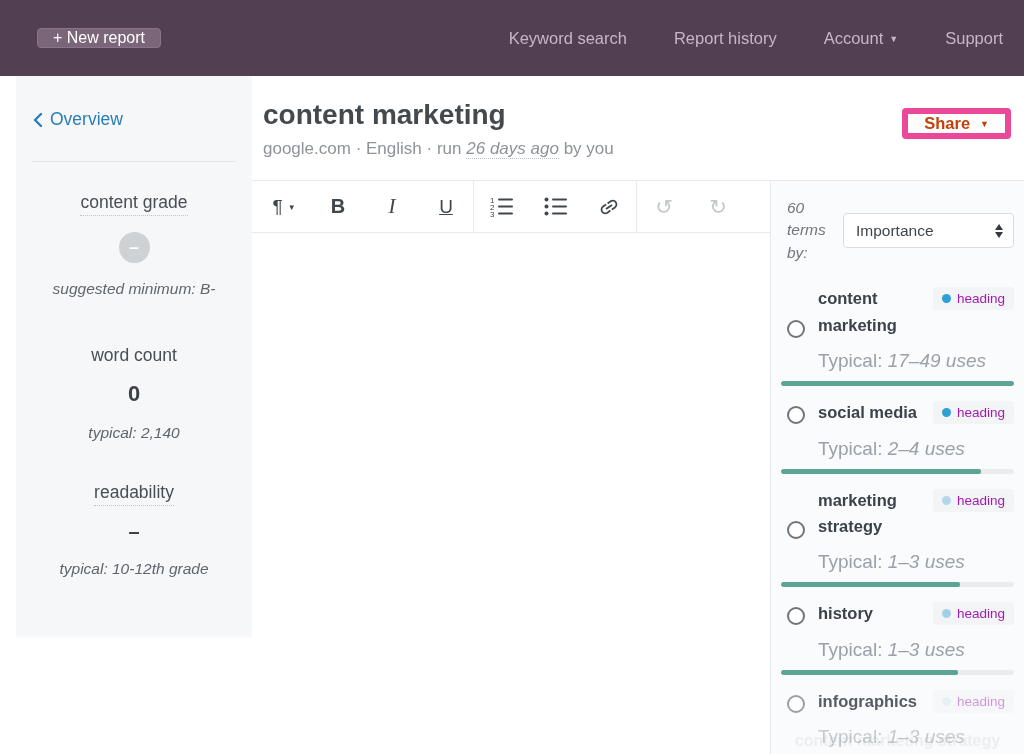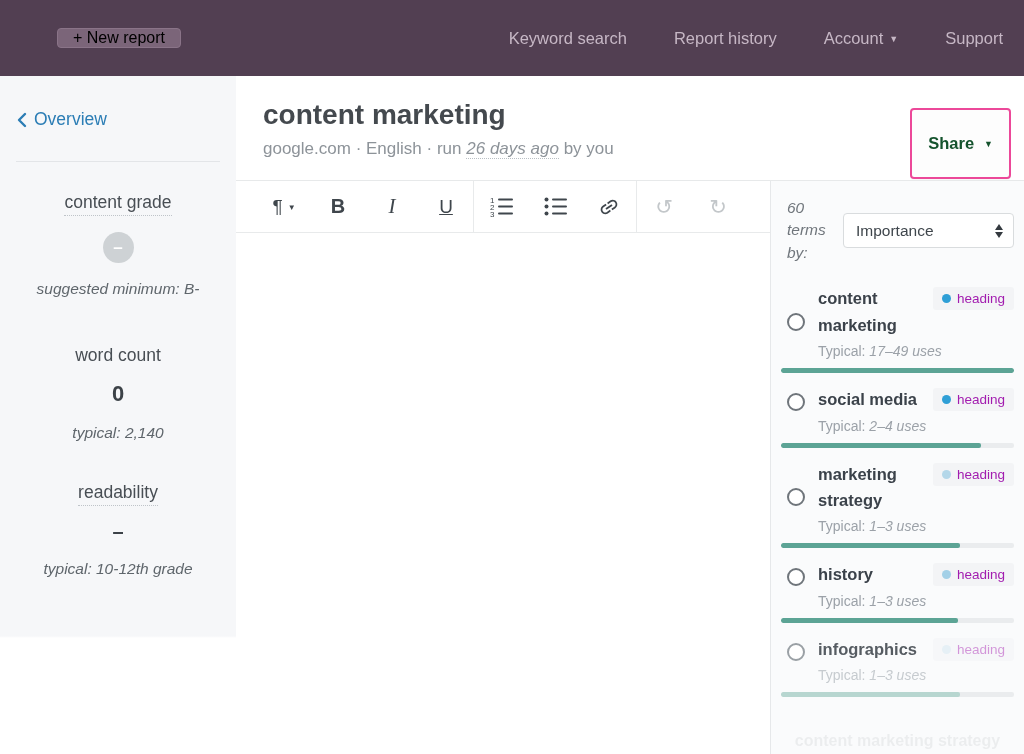--- a/index.html
+++ b/index.html
@@ -9,31 +9,31 @@
     background:#ffffff; color:#454b51; overflow:hidden; position:relative;
   }
 
   
   .navbar {
     height:76px; background:#523f52; display:flex; align-items:center;
     padding:0 21px 0 24px; position:relative; z-index:5;
   }
   .logo { color:#ffffff; font-size:28px; font-weight:bold; letter-spacing:.2px; cursor:pointer; }
   .new-report-btn {
-    margin-left:33px; background:#7b6579; color:#000000; border:1px solid #8a7488;
+    margin-left:13px; background:#7b6579; color:#ffffff; border:1px solid #8a7488;
     border-radius:4px; font-size:16px; padding:0 15px; cursor:pointer;
     font-family:inherit;
   }
   .nav-links { margin-left:auto; display:flex; align-items:center; gap:47px; }
   .nav-link { color:#c6b7c5; font-size:16.5px; cursor:pointer; white-space:nowrap; }
   .nav-caret { font-size:9px; margin-left:6px; position:relative; top:-2px; display:inline-block; }
 
   
   .sidebar {
-    position:absolute; left:0; top:76px; bottom:0; width:236px;
+    position:absolute; left:16px; top:76px; bottom:0; width:236px;
     background:linear-gradient(to bottom,#f6f7f9 0,#f6f7f9 560px,#ffffff 562px,#ffffff 100%);
   }
   .overview-link {
     display:flex; align-items:center; gap:7px; color:#2b7db5; font-size:17.5px;
     margin:33px 0 0 16px; cursor:pointer; width:max-content;
   }
   .sidebar-divider { border:none; border-top:1px solid #e3e5e8; margin:31px 16px 0 16px; }
   .metrics { text-align:center; padding:0 36px; }
   .metric-label { display:inline-block; font-size:17.5px; color:#484e54; }
   .metric-label.dotted { border-bottom:1px dotted #bfc4c9; padding-bottom:2px; cursor:help; }
@@ -52,22 +52,22 @@
   
   .main { margin-left:236px; height:678px; display:flex; flex-direction:column; }
   .doc-header {
     height:105px; display:flex; align-items:flex-start; justify-content:space-between;
     padding:22px 12px 0 27px; border-bottom:1px solid #e7e9ea; background:#fff;
   }
   .doc-title { font-size:28px; font-weight:bold; color:#44494e; line-height:1.2; }
   .doc-meta { margin-top:7px; font-size:17px; color:#8d9399; }
   .doc-meta .dotted-link { border-bottom:1px dotted #b9bfc4; cursor:pointer;font-style:italic; }
   .share-btn {
-    margin-top:10px; margin-right:1px; background:#fdfdfd; border:2px solid #ec4899; border-radius:4px;
-    padding:24px 16px; font-size:16.5px; color:#14532d; font-weight:bold; cursor:pointer;
+    margin-top:10px; margin-right:1px; background:#fdfdfd; border:6px solid #ec4899; border-radius:4px;
+    padding:0 16px; font-size:16.5px; color:#c2410c; font-weight:bold; cursor:pointer;
     display:flex; align-items:center; gap:10px; box-shadow:0 1px 1px rgba(0,0,0,.03);
     font-family:inherit;
   }
   .share-caret { font-size:9px; }
 
   .content-row { flex:1; display:flex; min-height:0; }
 
   
   .editor-col { flex:1; display:flex; flex-direction:column; background:#fff; }
   .toolbar {
@@ -113,21 +113,21 @@
   .term-main.single .radio { align-self:flex-start; margin-top:7px; }
   .term-content { flex:1; min-width:0; }
   .term-top { display:flex; align-items:flex-start; }
   .term-name { font-size:16.5px; font-weight:bold; color:#3b424a; line-height:1.6; flex:1; }
   .badge {
     flex-shrink:0; display:inline-flex; align-items:center; gap:6px; background:#f3f4f6;
     border-radius:3px; padding:4px 9px; margin-top:2px; margin-left:6px;
   }
   .badge-dot { width:9px; height:9px; border-radius:50%; }
   .badge-label { font-size:13.5px; color:#a21caf;text-align:center; }
-  .term-typical { font-size:14px; color:#9ba1a8; margin-top:5px; }
+  .term-typical { font-size:19px; color:#9ba1a8; margin-top:12px; }
   .term-typical i { font-style:italic; }
   .bar { height:5px; background:#eaecee; border-radius:2px; margin-top:9px; overflow:hidden; }
   .bar-fill { height:100%; border-radius:2px; }
   .term-row.r1 .bar { background:transparent; }
 
   .term-row.faded .term-name { color:#565c62; }
   .term-row.faded .term-typical { color:#c6cbcf; }
   .term-row.faded .badge { opacity:.45; }
   .term-row.faded .radio { border-color:#9aa0a5; }
 

